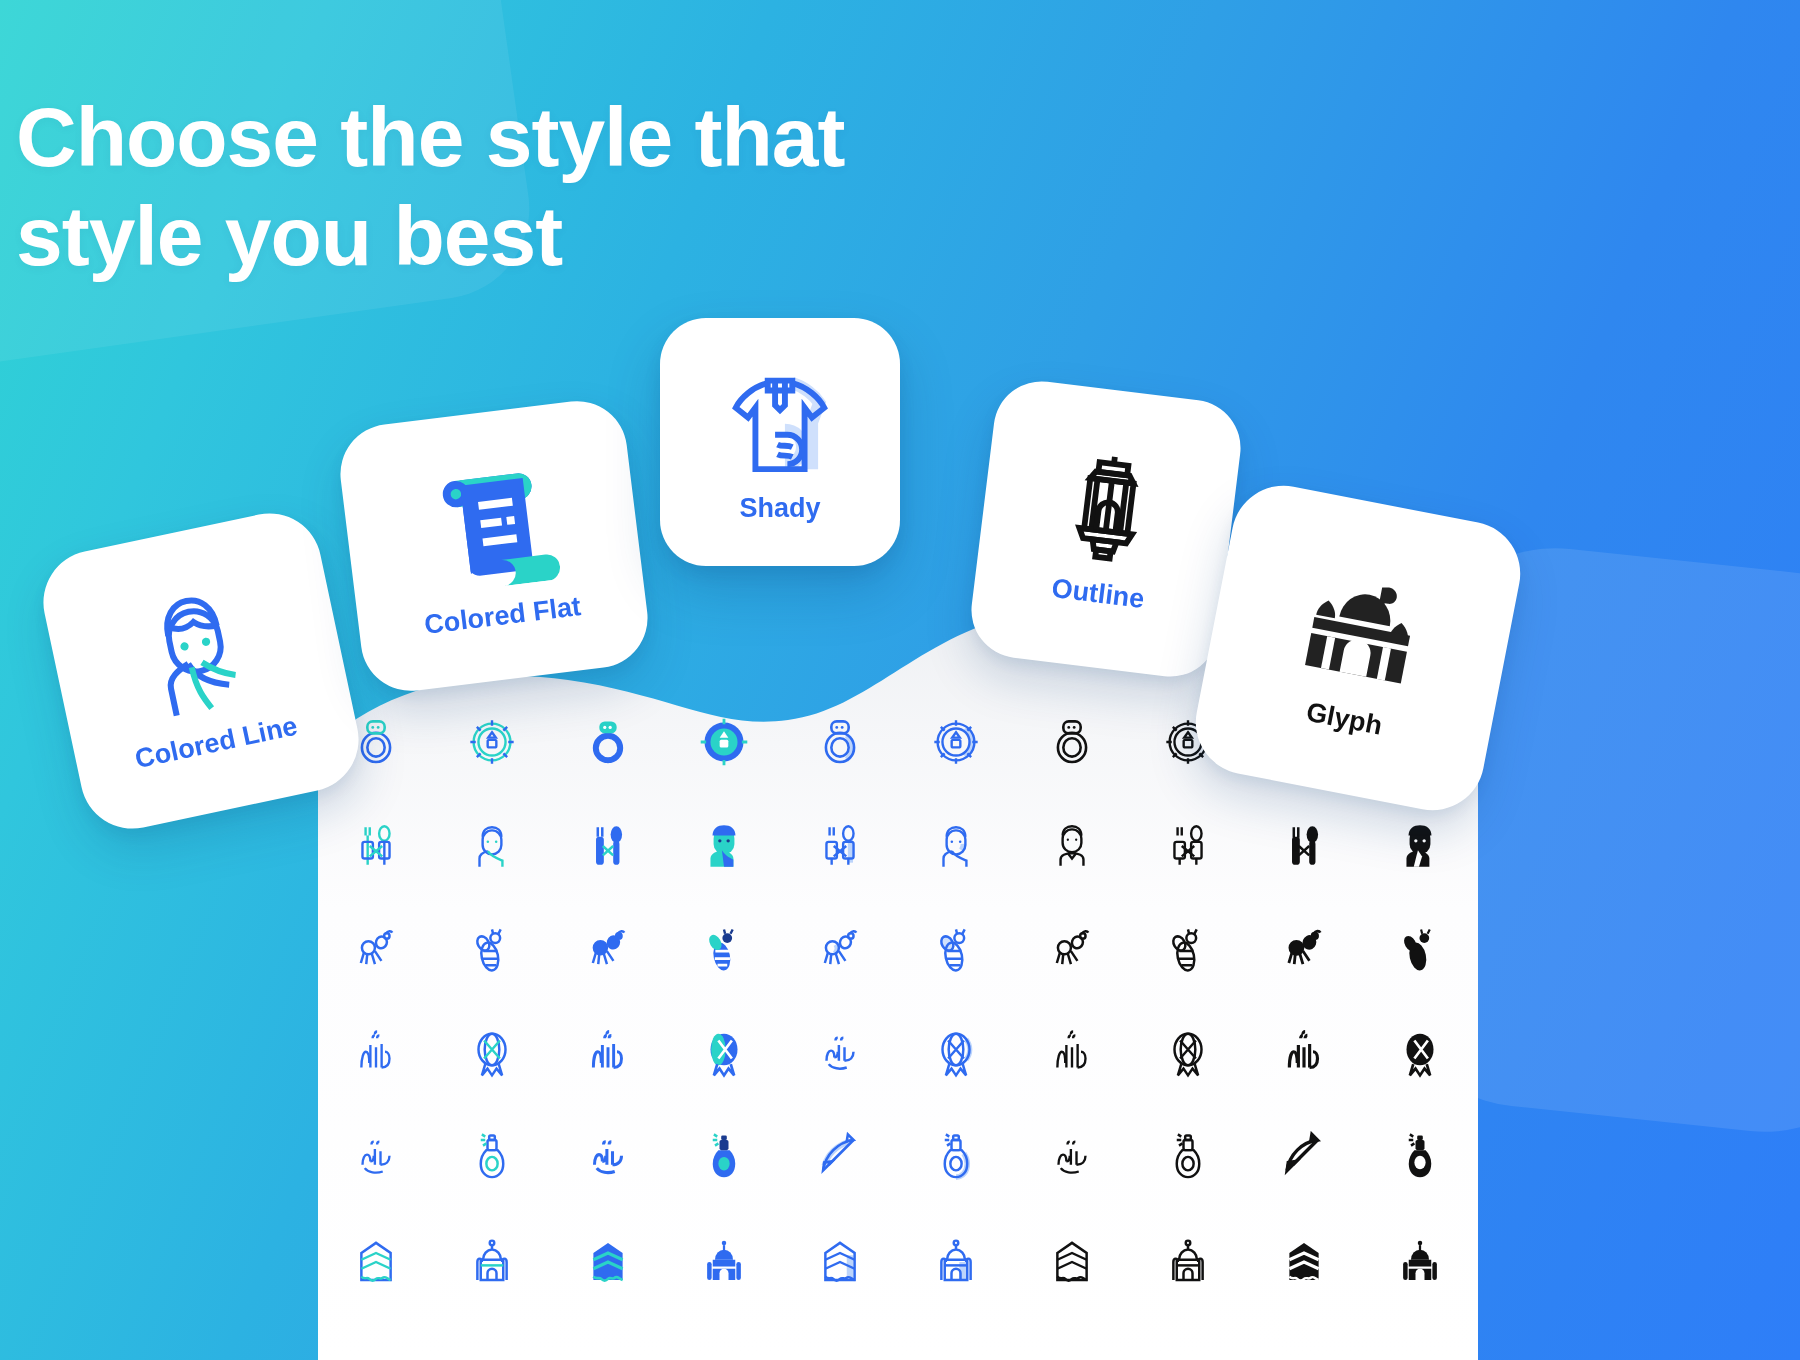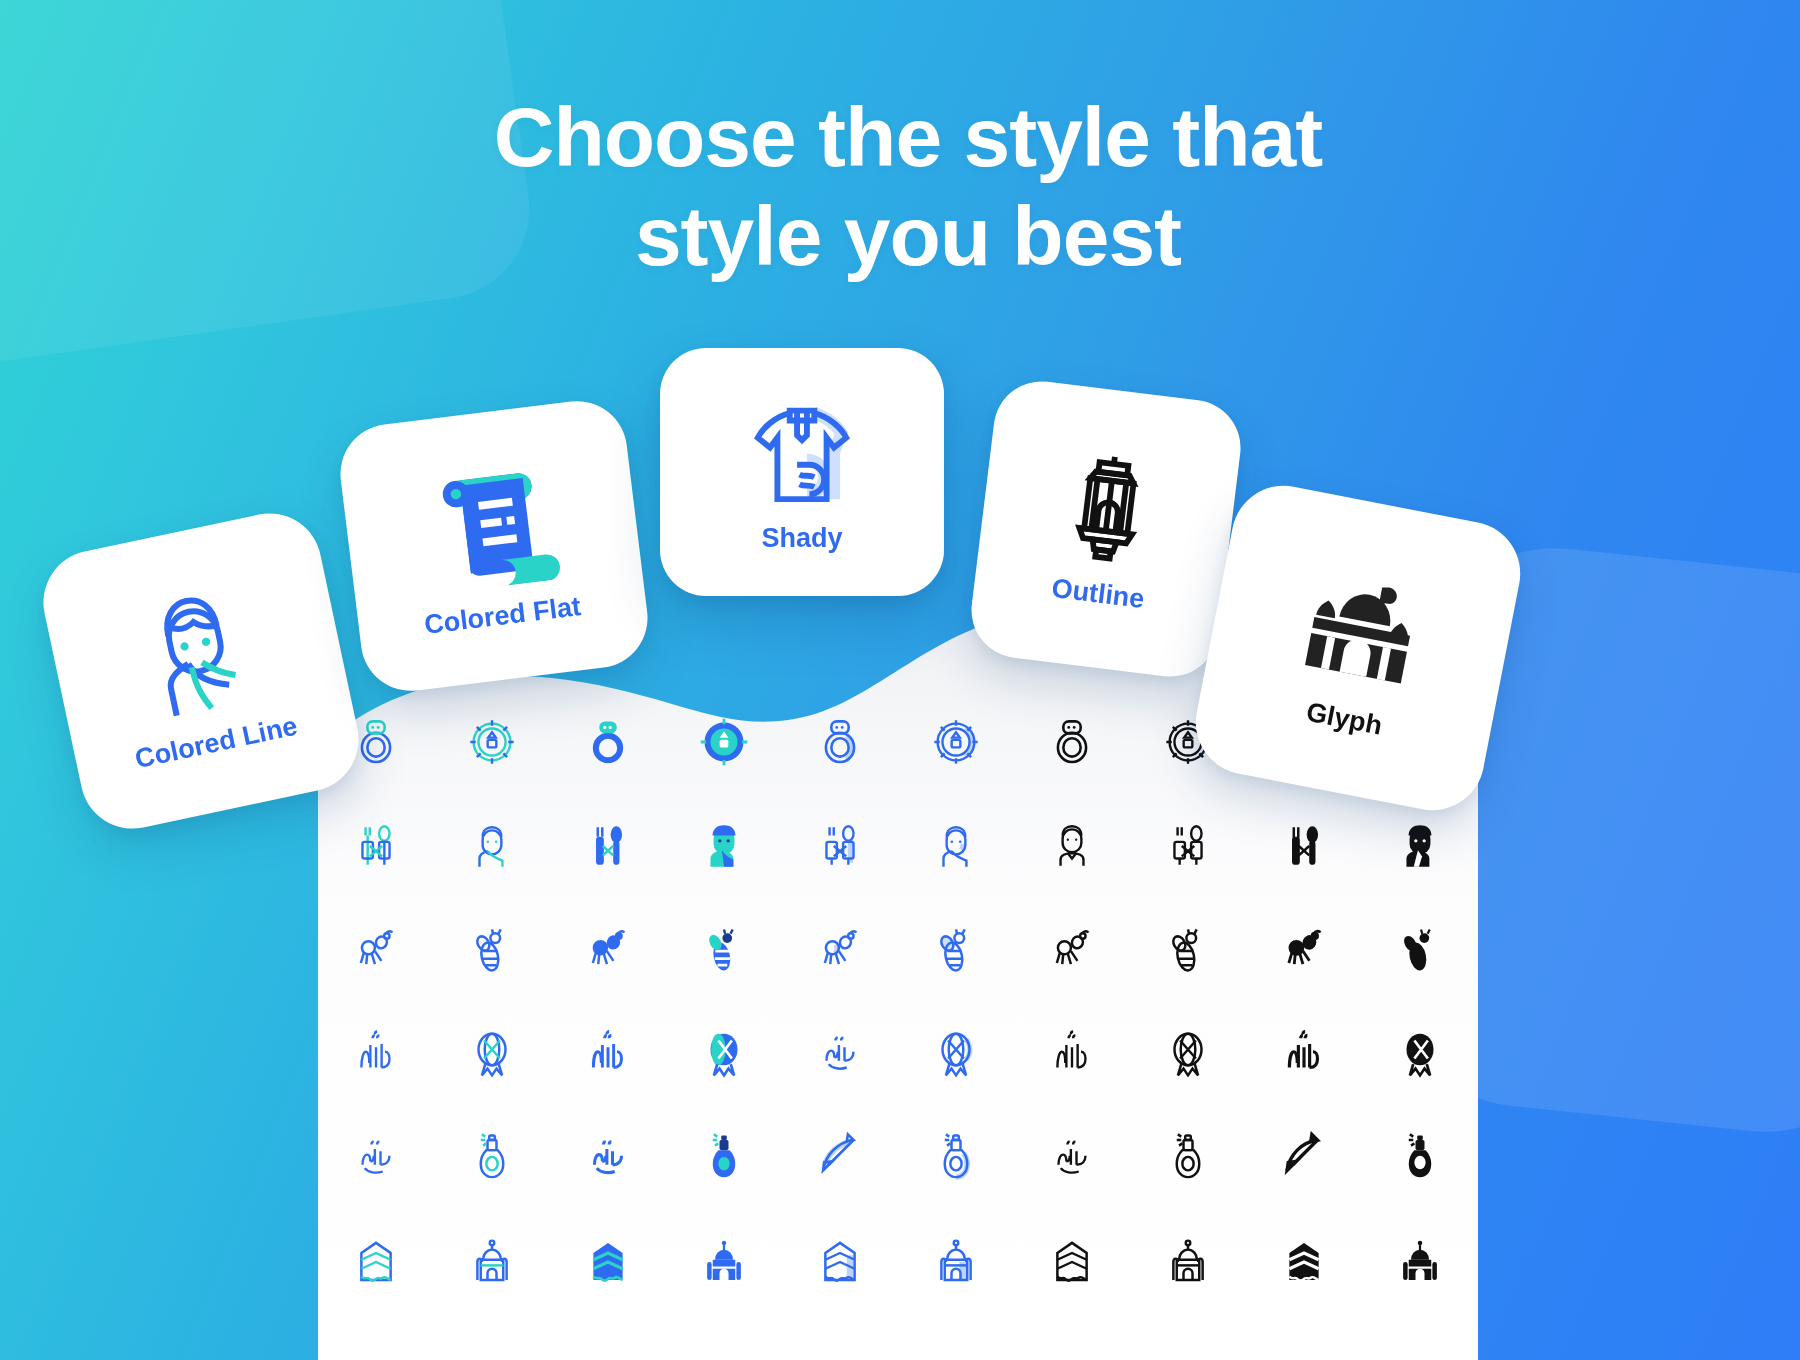--- a/index.html
+++ b/index.html
@@ -26,21 +26,21 @@
     position:absolute; right:-120px; top:560px;
     width:520px; height:560px;
     border-radius:140px;
     background:rgba(255,255,255,0.10);
     transform:rotate(6deg);
   }
 
   
   #headline {
     position:absolute; left:16px; right:0; top:88px;
-    text-align:center;
+    text-align:left;
     color:#ffffff;
     font-size:84px;
     line-height:1.18;
     font-weight:bold;
     letter-spacing:-1px;
     z-index:6;
     text-shadow:0 2px 10px rgba(0,60,120,0.06);
   }
   #headline .l2 { display:block; }
 
@@ -98,24 +98,23 @@
     left:60px; top:530px; width:282px; height:282px;
     transform:rotate(-12deg);
     border-radius:52px;
   }
   #card-colored-flat {
     left:350px; top:412px; width:288px; height:268px;
     transform:rotate(-7deg);
     border-radius:50px;
   }
   #card-shady {
-    left:660px; top:318px; width:284px; height:248px;
+    left:660px; top:318px; width:240px; height:248px;
     border-radius:46px;
     box-shadow:0 26px 54px rgba(10,60,120,0.22), 0 8px 16px rgba(10,60,120,0.10);
-    margin-top:30px;
   }
   #card-outline {
     left:982px; top:390px; width:248px; height:278px;
     transform:rotate(7deg);
     border-radius:48px;
   }
   #card-glyph {
     left:1212px; top:502px; width:292px; height:292px;
     transform:rotate(11deg);
     border-radius:52px;

